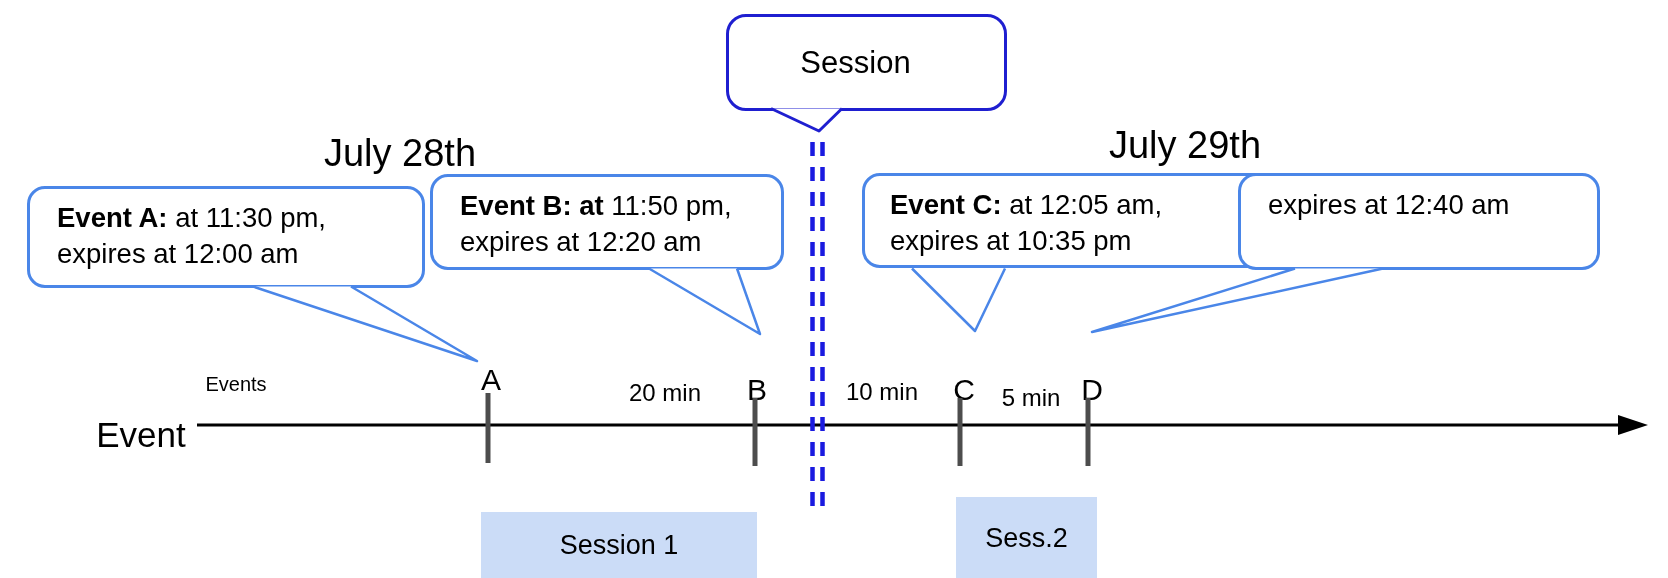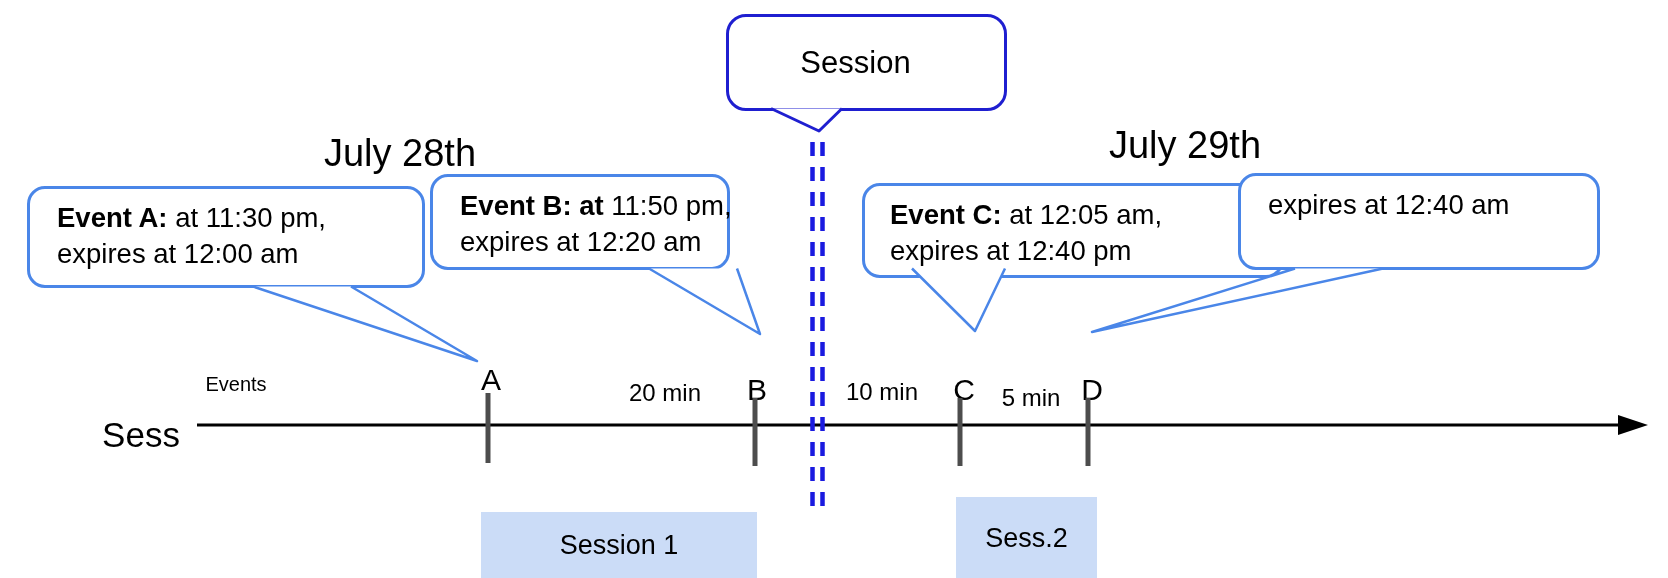--- a/index.html
+++ b/index.html
@@ -58,42 +58,42 @@
     <span>Session</span>
   </div>
 
   <div class="bubble" style="left:27px;top:186px;width:398px;height:102px;">
     <div class="bubble-text">
       <div><span class="b">Event A:</span><span> at 11:30 pm,</span></div>
       <div class="bubble-line2">expires at 12:00 am</div>
     </div>
   </div>
 
-  <div class="bubble" style="left:430px;top:174px;width:300px;height:96px;">
+  <div class="bubble" style="left:430px;top:174px;width:354px;height:96px;">
     <div class="bubble-text">
       <div><span class="b">Event B: at</span><span> 11:50 pm,</span></div>
       <div class="bubble-line2">expires at 12:20 am</div>
     </div>
   </div>
 
-  <div class="bubble" style="left:862px;top:183px;width:422px;height:95px;">
+  <div class="bubble" style="left:862px;top:173px;width:422px;height:95px;">
     <div class="bubble-text" style="padding-left:25px;">
       <div><span class="b">Event C:</span><span> at 12:05 am,</span></div>
-      <div class="bubble-line2">expires at 12:40 pm</div>
+      <div class="bubble-line2">expires at 10:35 pm</div>
     </div>
   </div>
 
   <div class="bubble" style="left:1238px;top:173px;width:362px;height:97px;">
     <div class="bubble-text">
       <div class="bubble-line2">expires at 12:40 am</div>
     </div>
   </div>
 
   <div class="abs centered events-label" style="left:236px;top:368px;">Events</div>
-  <div class="abs centered user-label" style="left:141px;top:419px;">Sess</div>
+  <div class="abs centered user-label" style="left:141px;top:419px;">Event</div>
 
   <div class="abs centered tick-letter" style="left:491px;top:364px;">A</div>
   <div class="abs centered tick-letter" style="left:757px;top:374px;">B</div>
   <div class="abs centered tick-letter" style="left:964px;top:374px;">C</div>
   <div class="abs centered tick-letter" style="left:1092px;top:374px;">D</div>
 
   <div class="abs centered gap-label" style="left:665px;top:377px;">20 min</div>
   <div class="abs centered gap-label" style="left:882px;top:376px;">10 min</div>
   <div class="abs centered gap-label" style="left:1031px;top:382px;">5 min</div>
 

